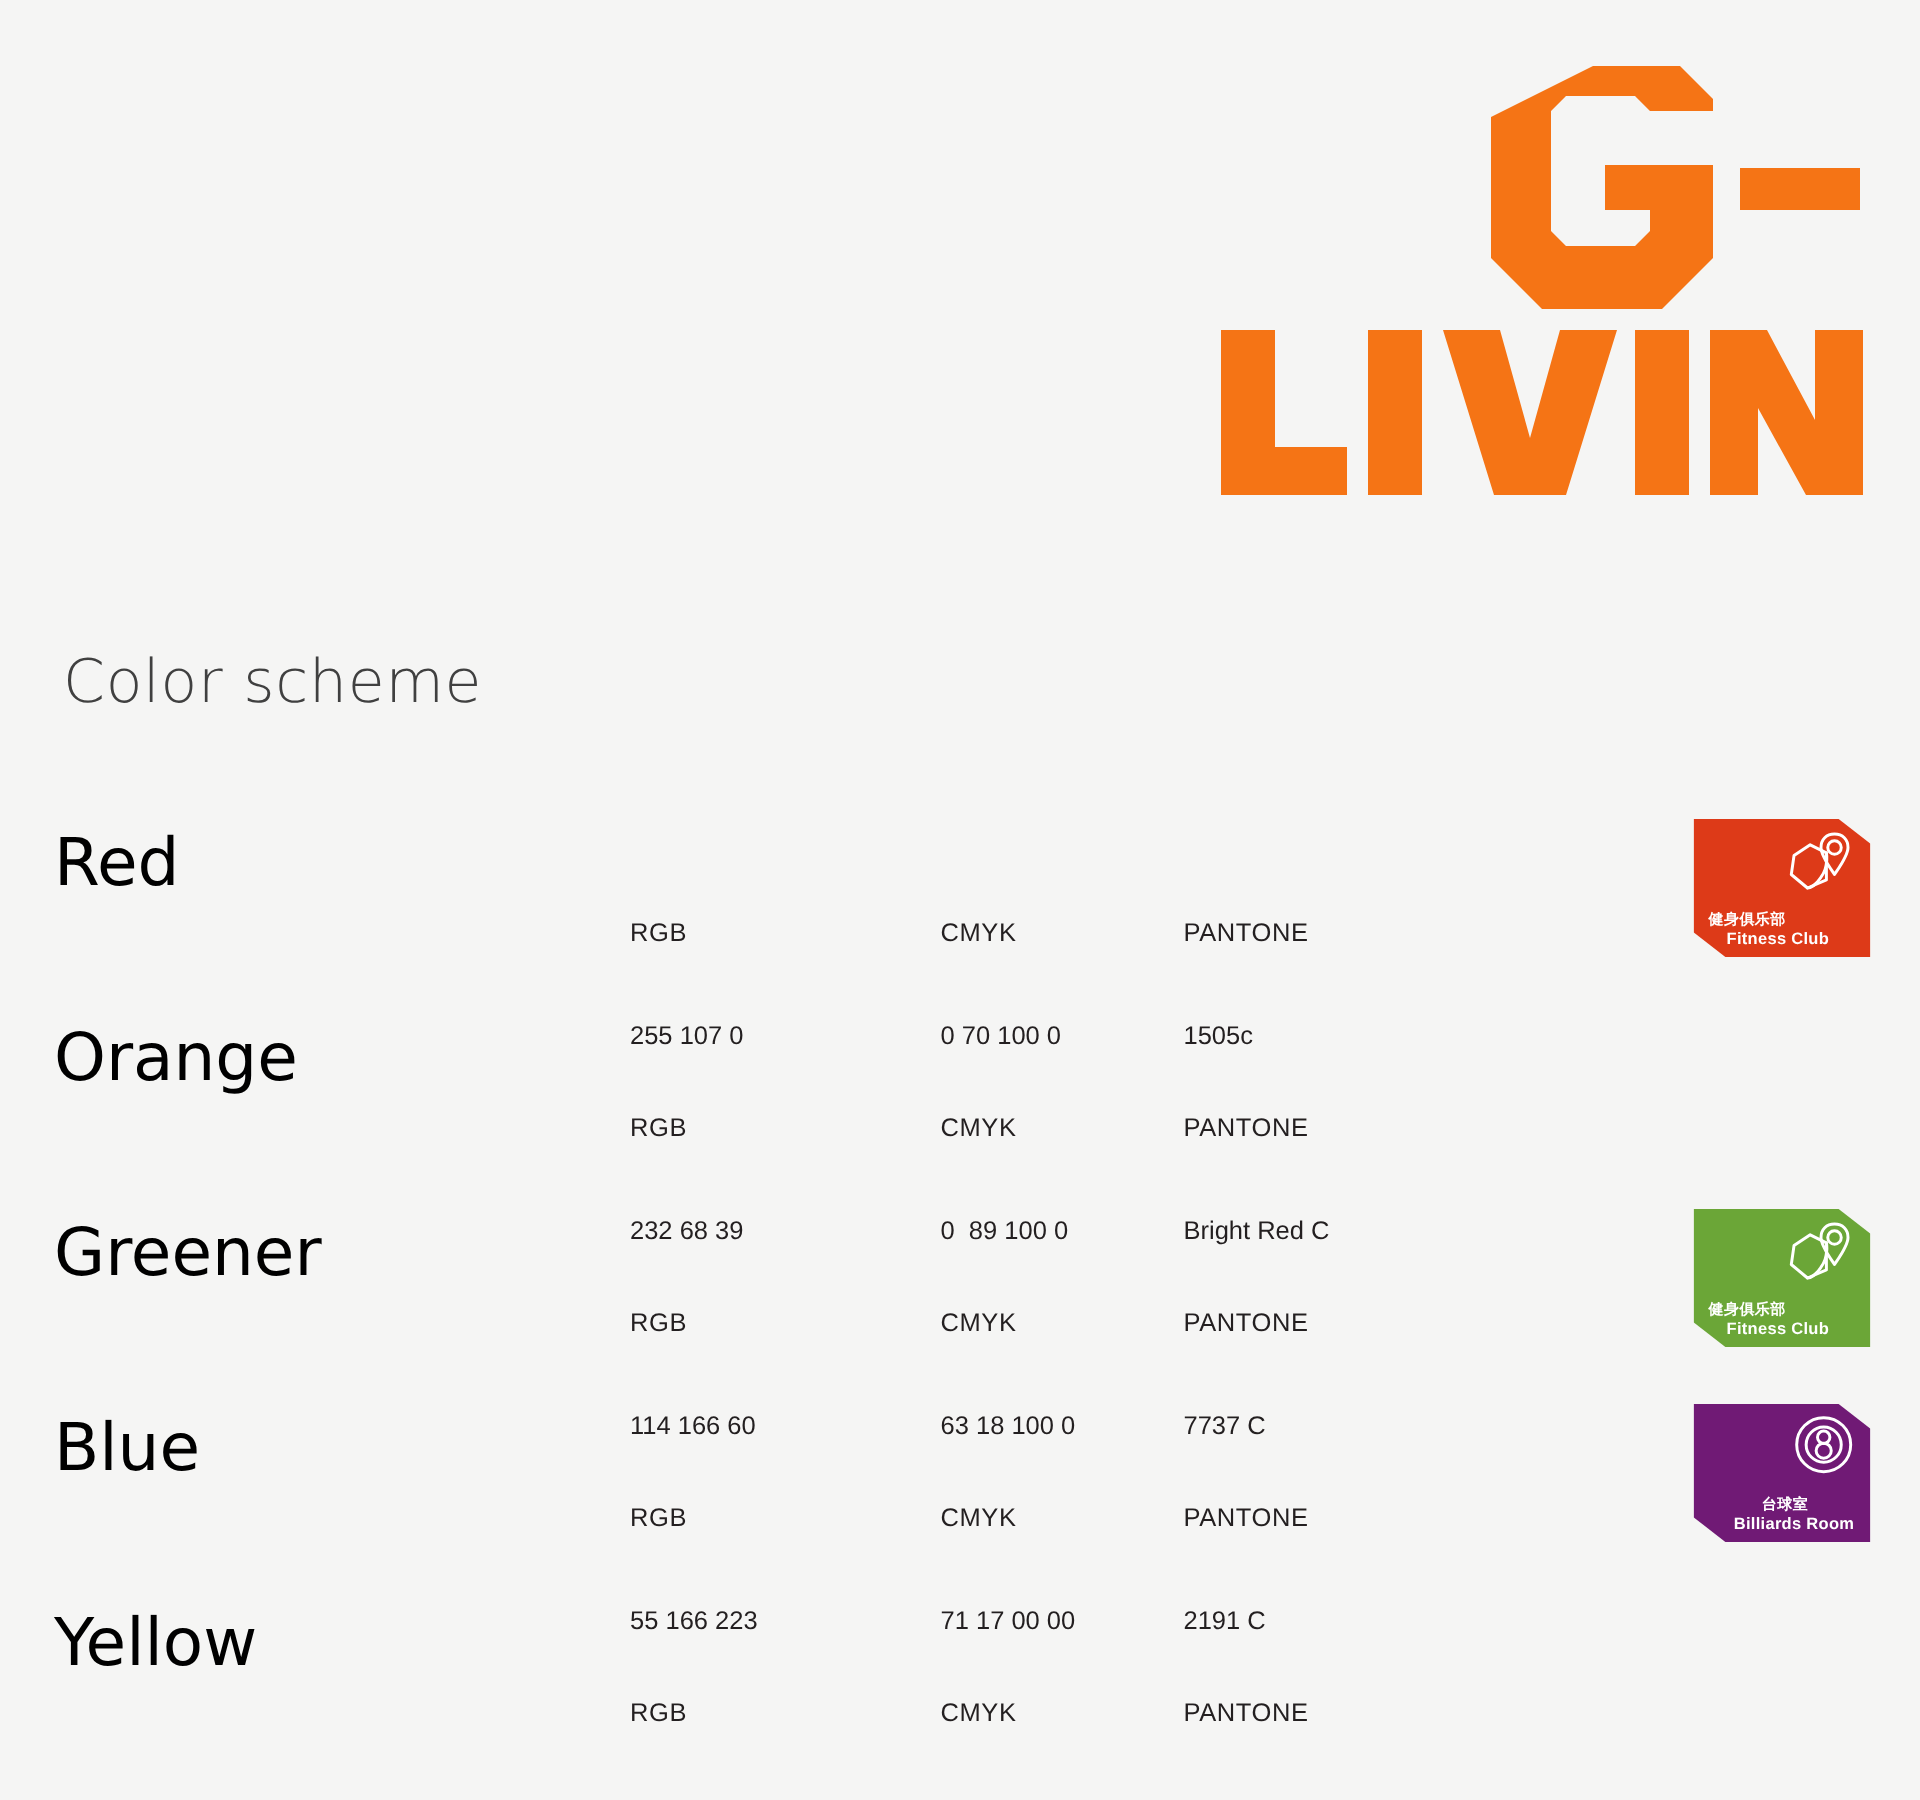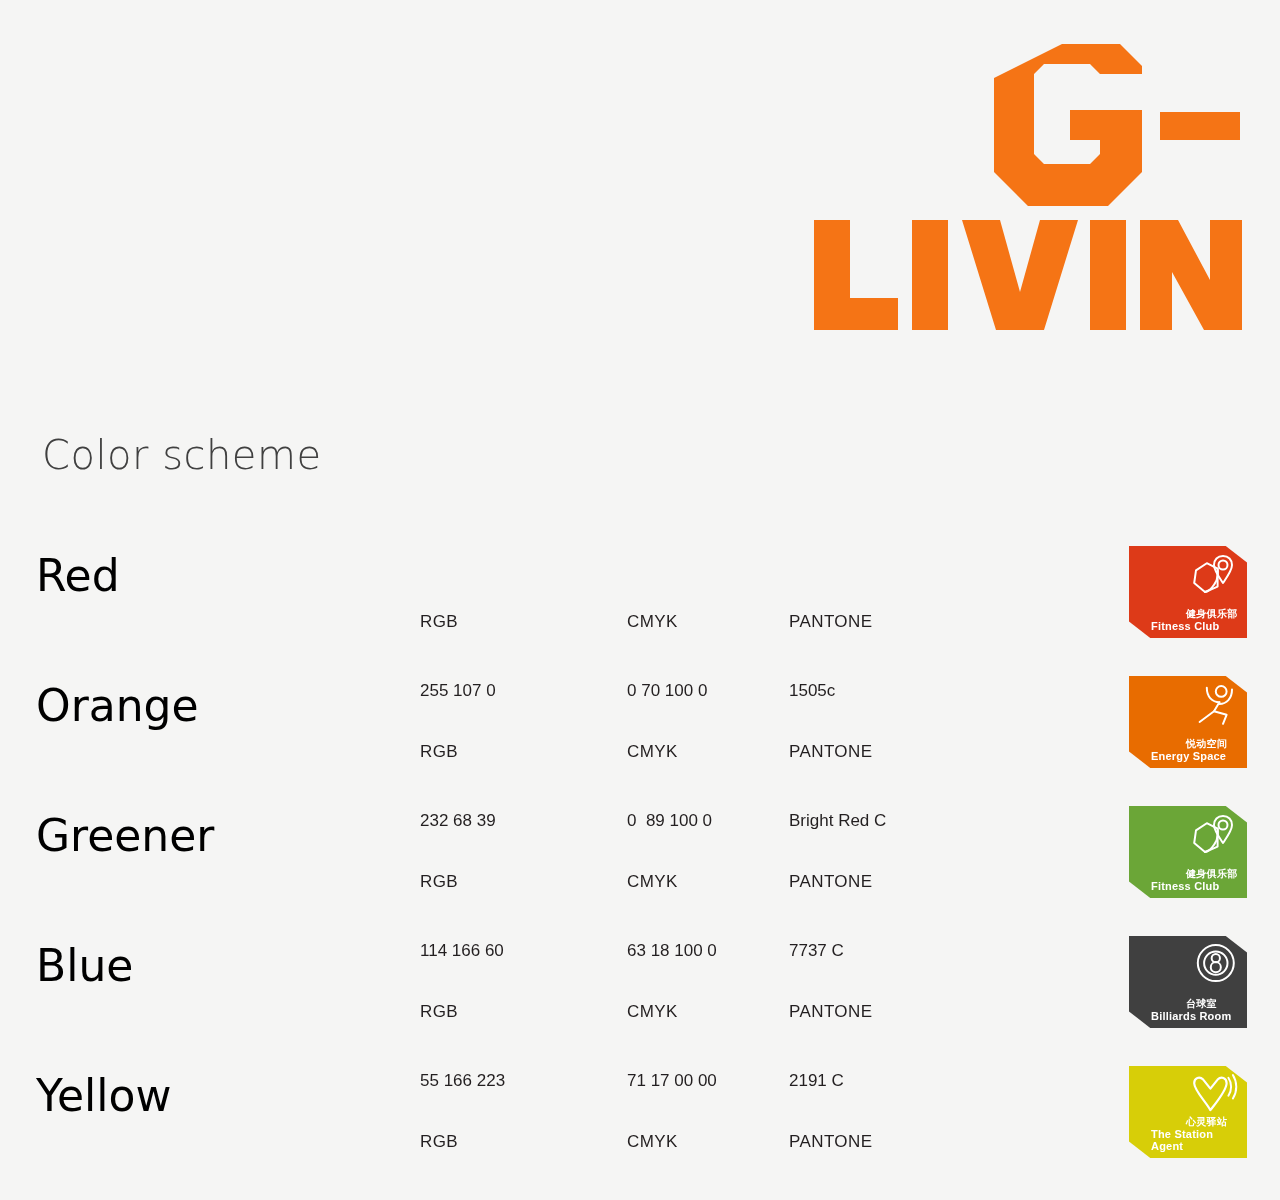--- a/index.html
+++ b/index.html
@@ -100,21 +100,20 @@
     bottom: 6px;
     right: 6px;
     color: #ffffff;
   }
   .badge-cn {
     font-size: 10px;
     line-height: 12px;
     font-weight: 700;
     letter-spacing: 0.3px;
     font-family: "DejaVu Sans", sans-serif;
-    margin-left: 47px;
   }
   .badge-en {
     font-size: 11px;
     line-height: 12.5px;
     font-weight: 700;
     letter-spacing: 0.2px;
     font-family: "Liberation Sans", sans-serif;
     padding-left: 12px;
   }
   .badge-en.two-line { line-height: 12px; }
@@ -185,33 +184,20 @@
       <span class="spec-value">232 68 39</span>
     </div>
     <div class="spec spec-cmyk">
       <span class="spec-label">CMYK</span>
       <span class="spec-value">0  89 100 0</span>
     </div>
     <div class="spec spec-pantone">
       <span class="spec-label">PANTONE</span>
       <span class="spec-value">Bright Red C</span>
     </div>
-    <div class="badge" style="background: rgb(232, 108, 0);">
-      <svg class="badge-icon" viewBox="0 0 60 52">
-        <circle cx="38" cy="12" r="6" fill="none" stroke="#ffffff" stroke-width="2.2"></circle>
-        <path d="M22 8 C22 18 28 24 36 24" fill="none" stroke="#ffffff" stroke-width="2.2" stroke-linecap="round"></path>
-        <path d="M50 10 C50 20 44 26 36 26" fill="none" stroke="#ffffff" stroke-width="2.2" stroke-linecap="round"></path>
-        <path d="M36 24 L30 34 L44 38 L40 48" fill="none" stroke="#ffffff" stroke-width="2.2" stroke-linecap="round" stroke-linejoin="round"></path>
-        <path d="M30 34 L14 46" fill="none" stroke="#ffffff" stroke-width="2.2" stroke-linecap="round"></path>
-      </svg>
-      <div class="badge-labels">
-        <div class="badge-cn">悦动空间</div>
-        <div class="badge-en">Energy Space</div>
-      </div>
-    </div>
   </div>
 
   <div class="color-row">
     <div class="swatch-name">Greener</div>
     <div class="spec spec-rgb">
       <span class="spec-label">RGB</span>
       <span class="spec-value">114 166 60</span>
     </div>
     <div class="spec spec-cmyk">
       <span class="spec-label">CMYK</span>
@@ -242,21 +228,21 @@
       <span class="spec-value">55 166 223</span>
     </div>
     <div class="spec spec-cmyk">
       <span class="spec-label">CMYK</span>
       <span class="spec-value">71 17 00 00</span>
     </div>
     <div class="spec spec-pantone">
       <span class="spec-label">PANTONE</span>
       <span class="spec-value">2191 C</span>
     </div>
-    <div class="badge" style="background: #404040;">
+    <div class="badge" style="background: #701a75; text-align: center;">
       <svg class="badge-icon" viewBox="0 0 60 52">
         <circle cx="32" cy="25" r="20" fill="none" stroke="#ffffff" stroke-width="2.2"></circle>
         <circle cx="32" cy="25" r="13" fill="none" stroke="#ffffff" stroke-width="2.2"></circle>
         <circle cx="32" cy="19.5" r="4.6" fill="none" stroke="#ffffff" stroke-width="2.2"></circle>
         <circle cx="32" cy="29.5" r="5.6" fill="none" stroke="#ffffff" stroke-width="2.2"></circle>
       </svg>
       <div class="badge-labels">
         <div class="badge-cn">台球室</div>
         <div class="badge-en">Billiards Room</div>
       </div>
@@ -270,26 +256,15 @@
       <span class="spec-value">222 208 0</span>
     </div>
     <div class="spec spec-cmyk">
       <span class="spec-label">CMYK</span>
       <span class="spec-value">18 13 100 0</span>
     </div>
     <div class="spec spec-pantone">
       <span class="spec-label">PANTONE</span>
       <span class="spec-value">3965 C</span>
     </div>
-    <div class="badge" style="background: rgb(215, 206, 8);">
-      <svg class="badge-icon" viewBox="0 0 60 52">
-        <path d="M8 14 C8 8 14 6 18 10 L26 20 L34 10 C38 6 44 8 44 14 C44 22 32 36 26 44 C22 36 8 22 8 14 Z" fill="none" stroke="#ffffff" stroke-width="2.4" stroke-linejoin="round"></path>
-        <path d="M46 8 C50 14 50 22 46 28" fill="none" stroke="#ffffff" stroke-width="2.2" stroke-linecap="round"></path>
-        <path d="M51 5 C56 13 56 23 51 31" fill="none" stroke="#ffffff" stroke-width="2.2" stroke-linecap="round"></path>
-      </svg>
-      <div class="badge-labels">
-        <div class="badge-cn">心灵驿站</div>
-        <div class="badge-en two-line" style="max-width: 72px; white-space: normal;">The Station Agent</div>
-      </div>
-    </div>
   </div>
 
 </div>
 
 </body></html>

